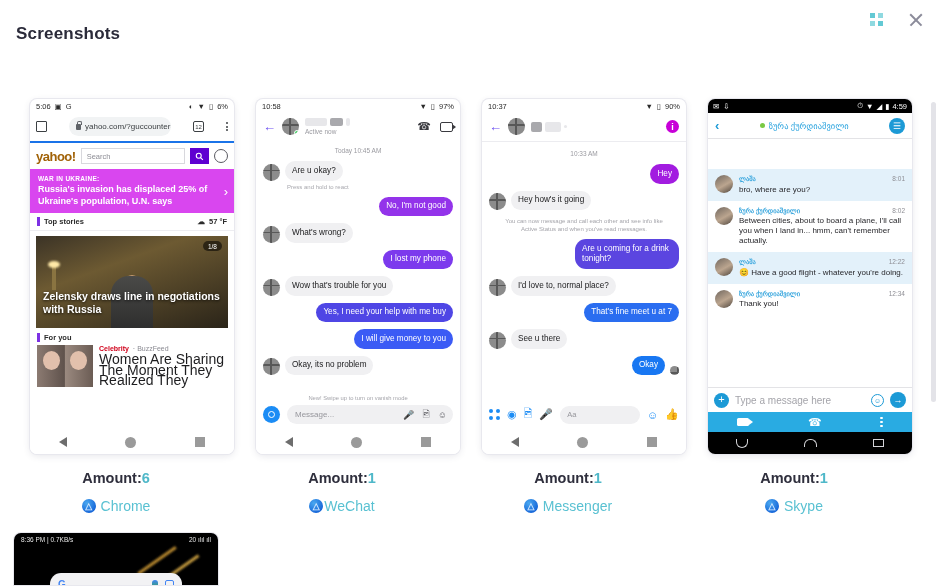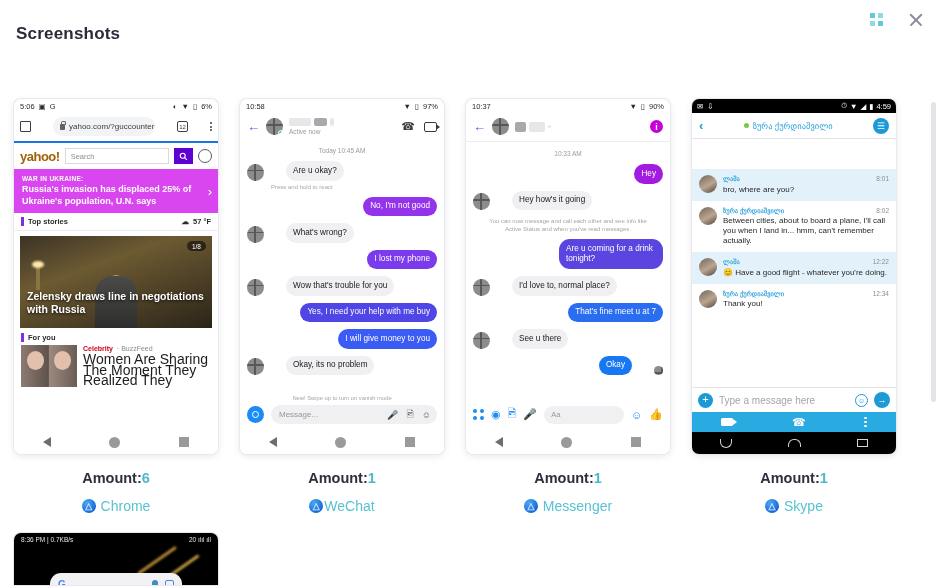--- a/index.html
+++ b/index.html
@@ -69,20 +69,21 @@
   .cell { width: 204px; }
   .phone {
     width: 204px;
     height: 355px;
     background: #fff;
     border-radius: 7px;
     box-shadow: 0 0 0 1px #e8e8ee, 0 2px 7px rgba(60,60,90,.13);
     overflow: hidden;
     position: relative;
     cursor: pointer;
+    margin-left: 16px;
   }
   .caption { text-align: center; margin-top: 16px; }
   .amount {
     font-size: 14.5px;
     font-weight: bold;
     color: #2f2f3d;
   }
   .amount .num { color: #4fb8c9; font-weight: bold; }
   .applabel {
     margin-top: 12px;
@@ -235,21 +236,21 @@
     width:13px;height:10px;border:1.4px solid #3a3a3f;border-radius:2px;position:relative;
   }
   .ic-video:after{content:'';position:absolute;right:-4px;top:1px;border-top:3px solid transparent;border-bottom:3px solid transparent;border-left:4px solid #3a3a3f;}
   .ic-info{
     width:13px;height:13px;border-radius:50%;background:#c700d8;color:#fff;
     font-size:9px;font-weight:bold;display:flex;align-items:center;justify-content:center;
   }
   .thread{padding:3px 7px 0 7px;}
   .daystamp{text-align:center;font-size:6.5px;color:#9a9aa0;margin:5px 0 7px 0;}
   .sysnote{text-align:center;font-size:6px;color:#a5a5ab;line-height:8px;margin:4px 10px 6px 10px;}
-  .bubble-row{display:flex;align-items:flex-end;gap:22px;margin-bottom:7px;}
+  .bubble-row{display:flex;align-items:flex-end;gap:5px;margin-bottom:7px;}
   .bubble-row.out{justify-content:flex-end;}
   .bub{
     max-width:138px;font-size:8.2px;line-height:10.5px;
     padding:4.5px 7px;border-radius:11px;
   }
   .bub.in{background:#f0f0f2;color:#1a1a1c;}
   .bub.out{color:#fff;}
   .hint{font-size:6px;color:#a8a8ae;margin:-4px 0 7px 24px;}
   .composer{
     position:absolute;left:0;right:0;bottom:24px;padding:4px 7px 6px 7px;background:#fff;

